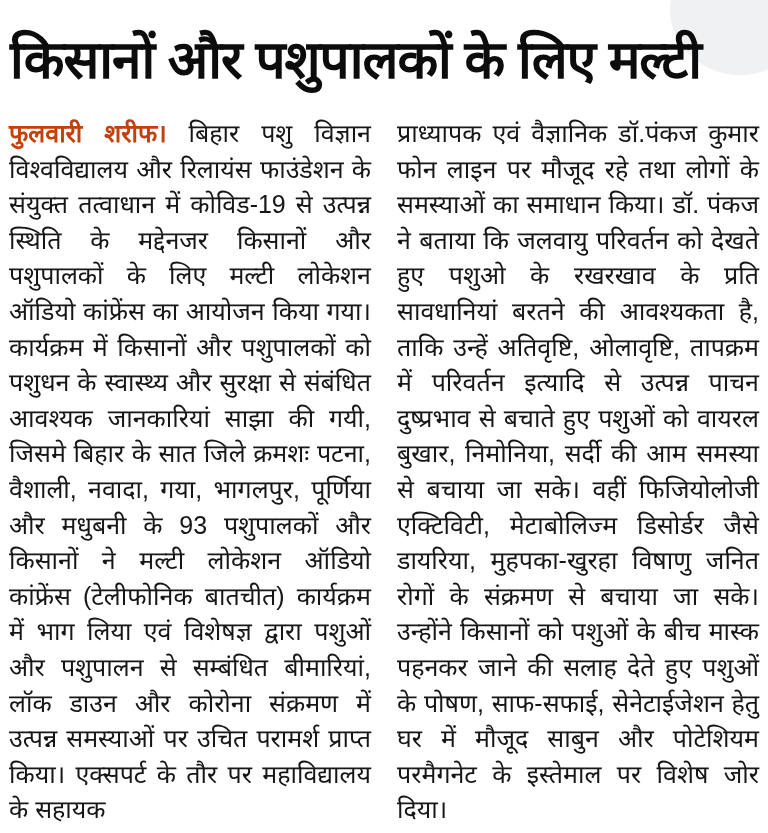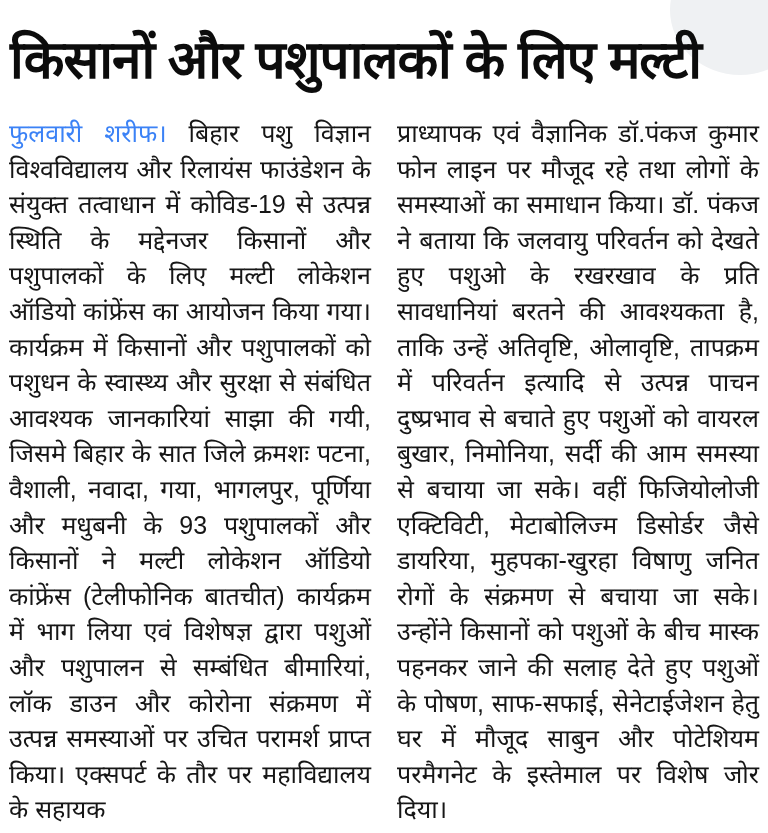--- a/index.html
+++ b/index.html
@@ -41,21 +41,21 @@
   .col {
     flex: 1 1 0;
     min-width: 0;
     text-align: justify;
     text-justify: inter-word;
     font-size: 25px;
     line-height: 35.6px;
     color: #161616;
   }
   .col p { margin: 0; }
-  .dateline { font-weight: 400; color: #3b82f6; }
+  .dateline { font-weight: 700; color: #c2410c; }
 </style>
 </head>
 <body>
 
 <div class="page">
 
   <div class="corner-blob"></div>
 
   <h1 class="headline">
     <span class="hl-line">किसानों और पशुपालकों के लिए मल्टी</span>

